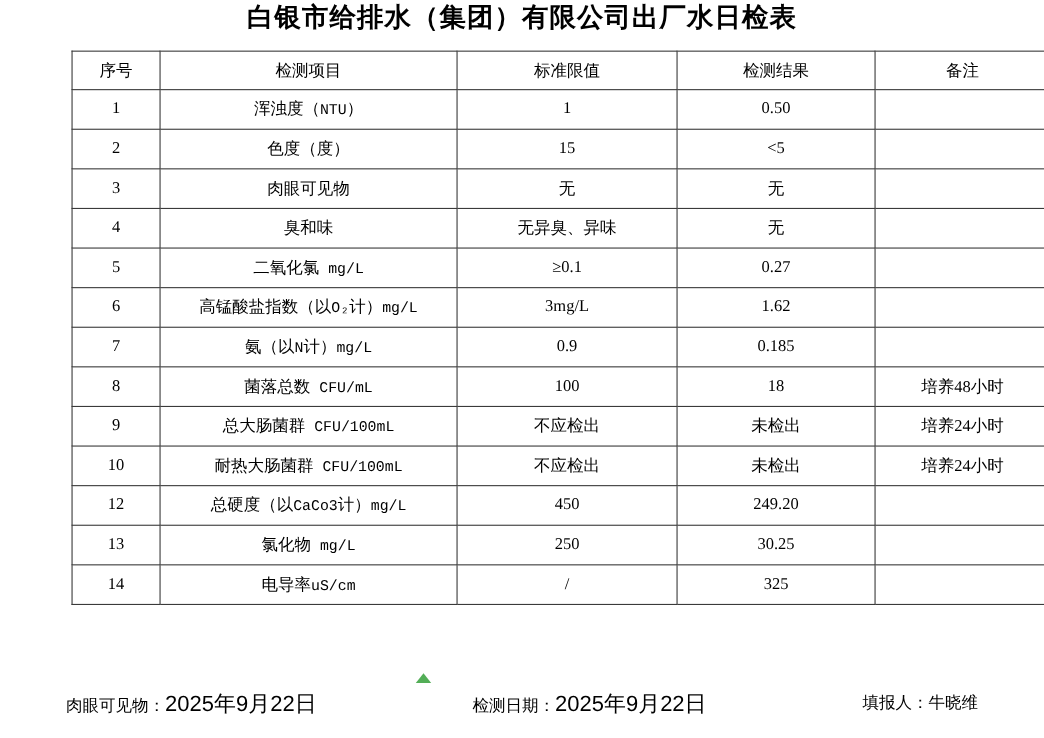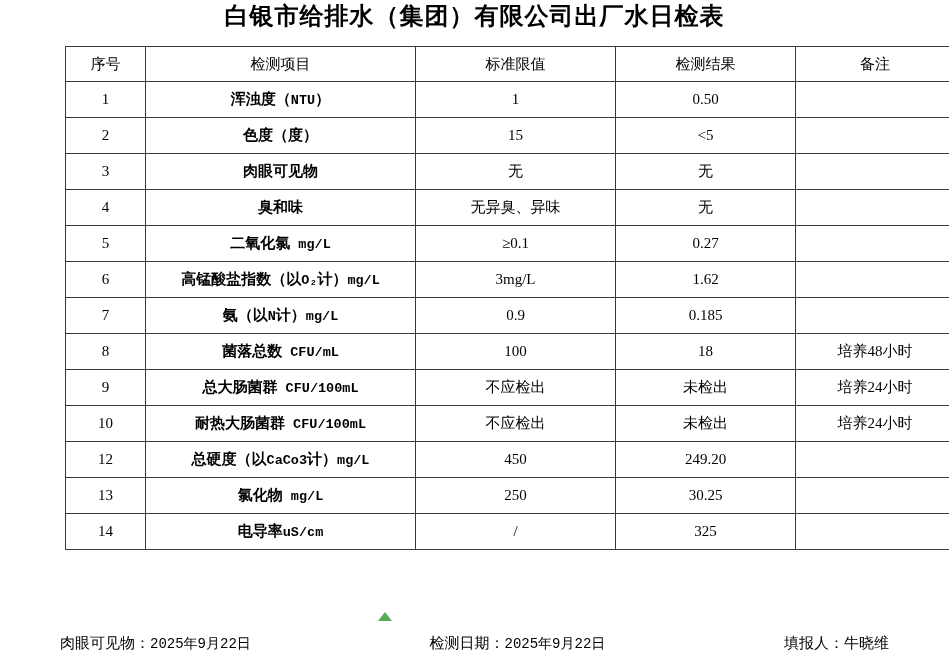--- a/index.html
+++ b/index.html
@@ -61,21 +61,20 @@
 
   .mono {
     font-family: "Liberation Mono", "DejaVu Sans Mono", monospace;
     font-size: 14px;
   }
   .cjk {
     font-family: "Liberation Serif", "DejaVu Serif", serif;
   }
   .item-cell {
     font-size: 15px;
-    font-weight: bold;
   }
   .item-cell .unit {
     font-family: "Liberation Mono", "DejaVu Sans Mono", monospace;
     font-size: 13.5px;
   }
   .footer {
     position: absolute;
     left: 0;
     right: 0;
     bottom: 18px;
@@ -83,22 +82,22 @@
     box-sizing: border-box;
     display: flex;
     justify-content: space-between;
     align-items: center;
     font-size: 15px;
   }
   .footer .f-item {
     white-space: nowrap;
   }
   .footer .f-item .val {
-    font-family: Liberation Mono, monospace;
-    font-size: 14px;
+    font-family: Liberation Sans, sans-serif;
+    font-size: 20px;
     text-align: center;
   }
   .green-mark {
     position: absolute;
     left: 378px;
     top: 612px;
     width: 0;
     height: 0;
     border-left: 7px solid transparent;
     border-right: 7px solid transparent;

